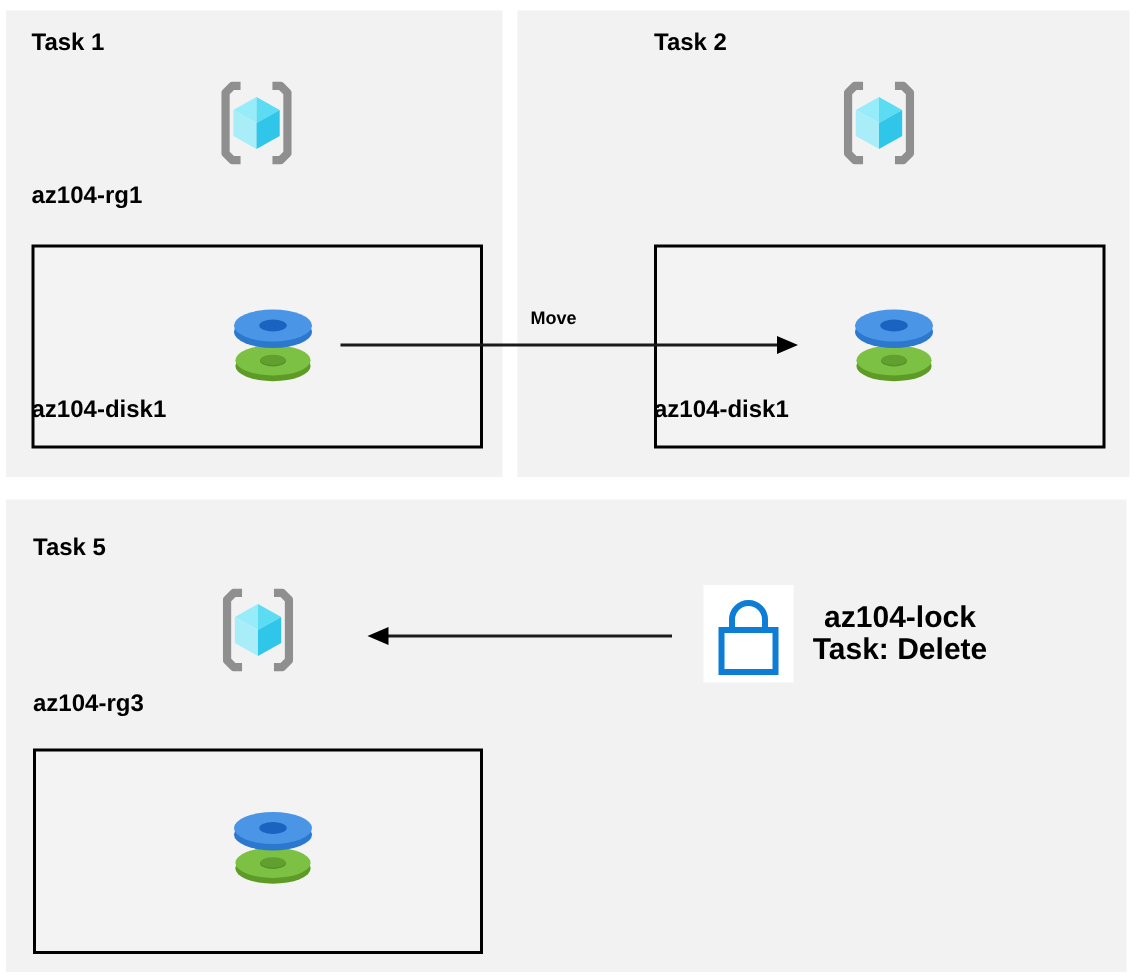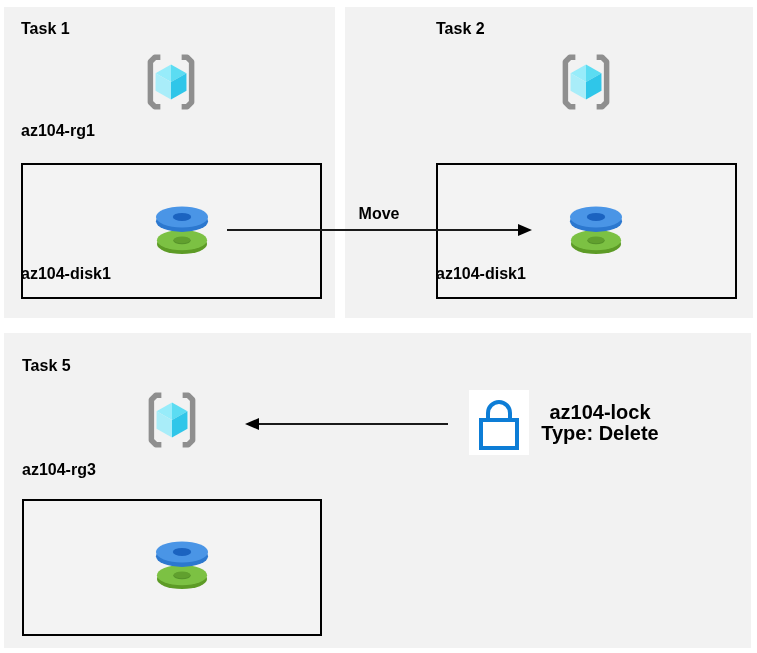--- a/index.html
+++ b/index.html
@@ -40,21 +40,21 @@
   .panel-c .disk-label{left:18px;top:266px;width:296px;}
 
   .res-box{position:absolute;border:2px solid #000;background:#f3f3f3;}
 
   
   .arrow-line{position:absolute;height:2px;background:#1a1a1a;}
   .arrow-head-right{position:absolute;width:0;height:0;
     border-left:14px solid #000;border-top:6.5px solid transparent;border-bottom:6.5px solid transparent;}
   .arrow-head-left{position:absolute;width:0;height:0;
     border-right:14px solid #000;border-top:6.5px solid transparent;border-bottom:6.5px solid transparent;}
-  .move-label{left:329px;top:205px;width:100px;position:absolute;text-align:center;font-weight:bold;font-size:16px;}
+  .move-label{left:319px;top:205px;width:100px;position:absolute;text-align:center;font-weight:bold;font-size:12px;}
 
   
   .lock-box{position:absolute;left:465px;top:57px;width:60px;height:65px;background:#ffffff;
     display:flex;align-items:center;justify-content:center;}
   .lock-text{position:absolute;left:496px;top:69px;width:200px;text-align:center;
     font-weight:bold;font-size:20px;line-height:21px;}
 </style>
 </head>
 <body>
 
@@ -134,21 +134,21 @@
         </svg>
     </div>
 
     <div class="lock-box">
       <svg width="54" height="58" viewBox="0 0 54 58">
           <use href="#lock-icon-def"></use>
         </svg>
     </div>
     <div class="lock-text">
       <div>az104-lock</div>
-      <div>Type: Delete</div>
+      <div>Task: Delete</div>
     </div>
   </section>
 
   <div>
     <div class="move-label">Move</div>
     <div class="arrow-line" style="left:227px;top:229px;width:293px;"></div>
     <div class="arrow-head-right" style="left:518px;top:223.5px;"></div>
   </div>
 
   <div>

